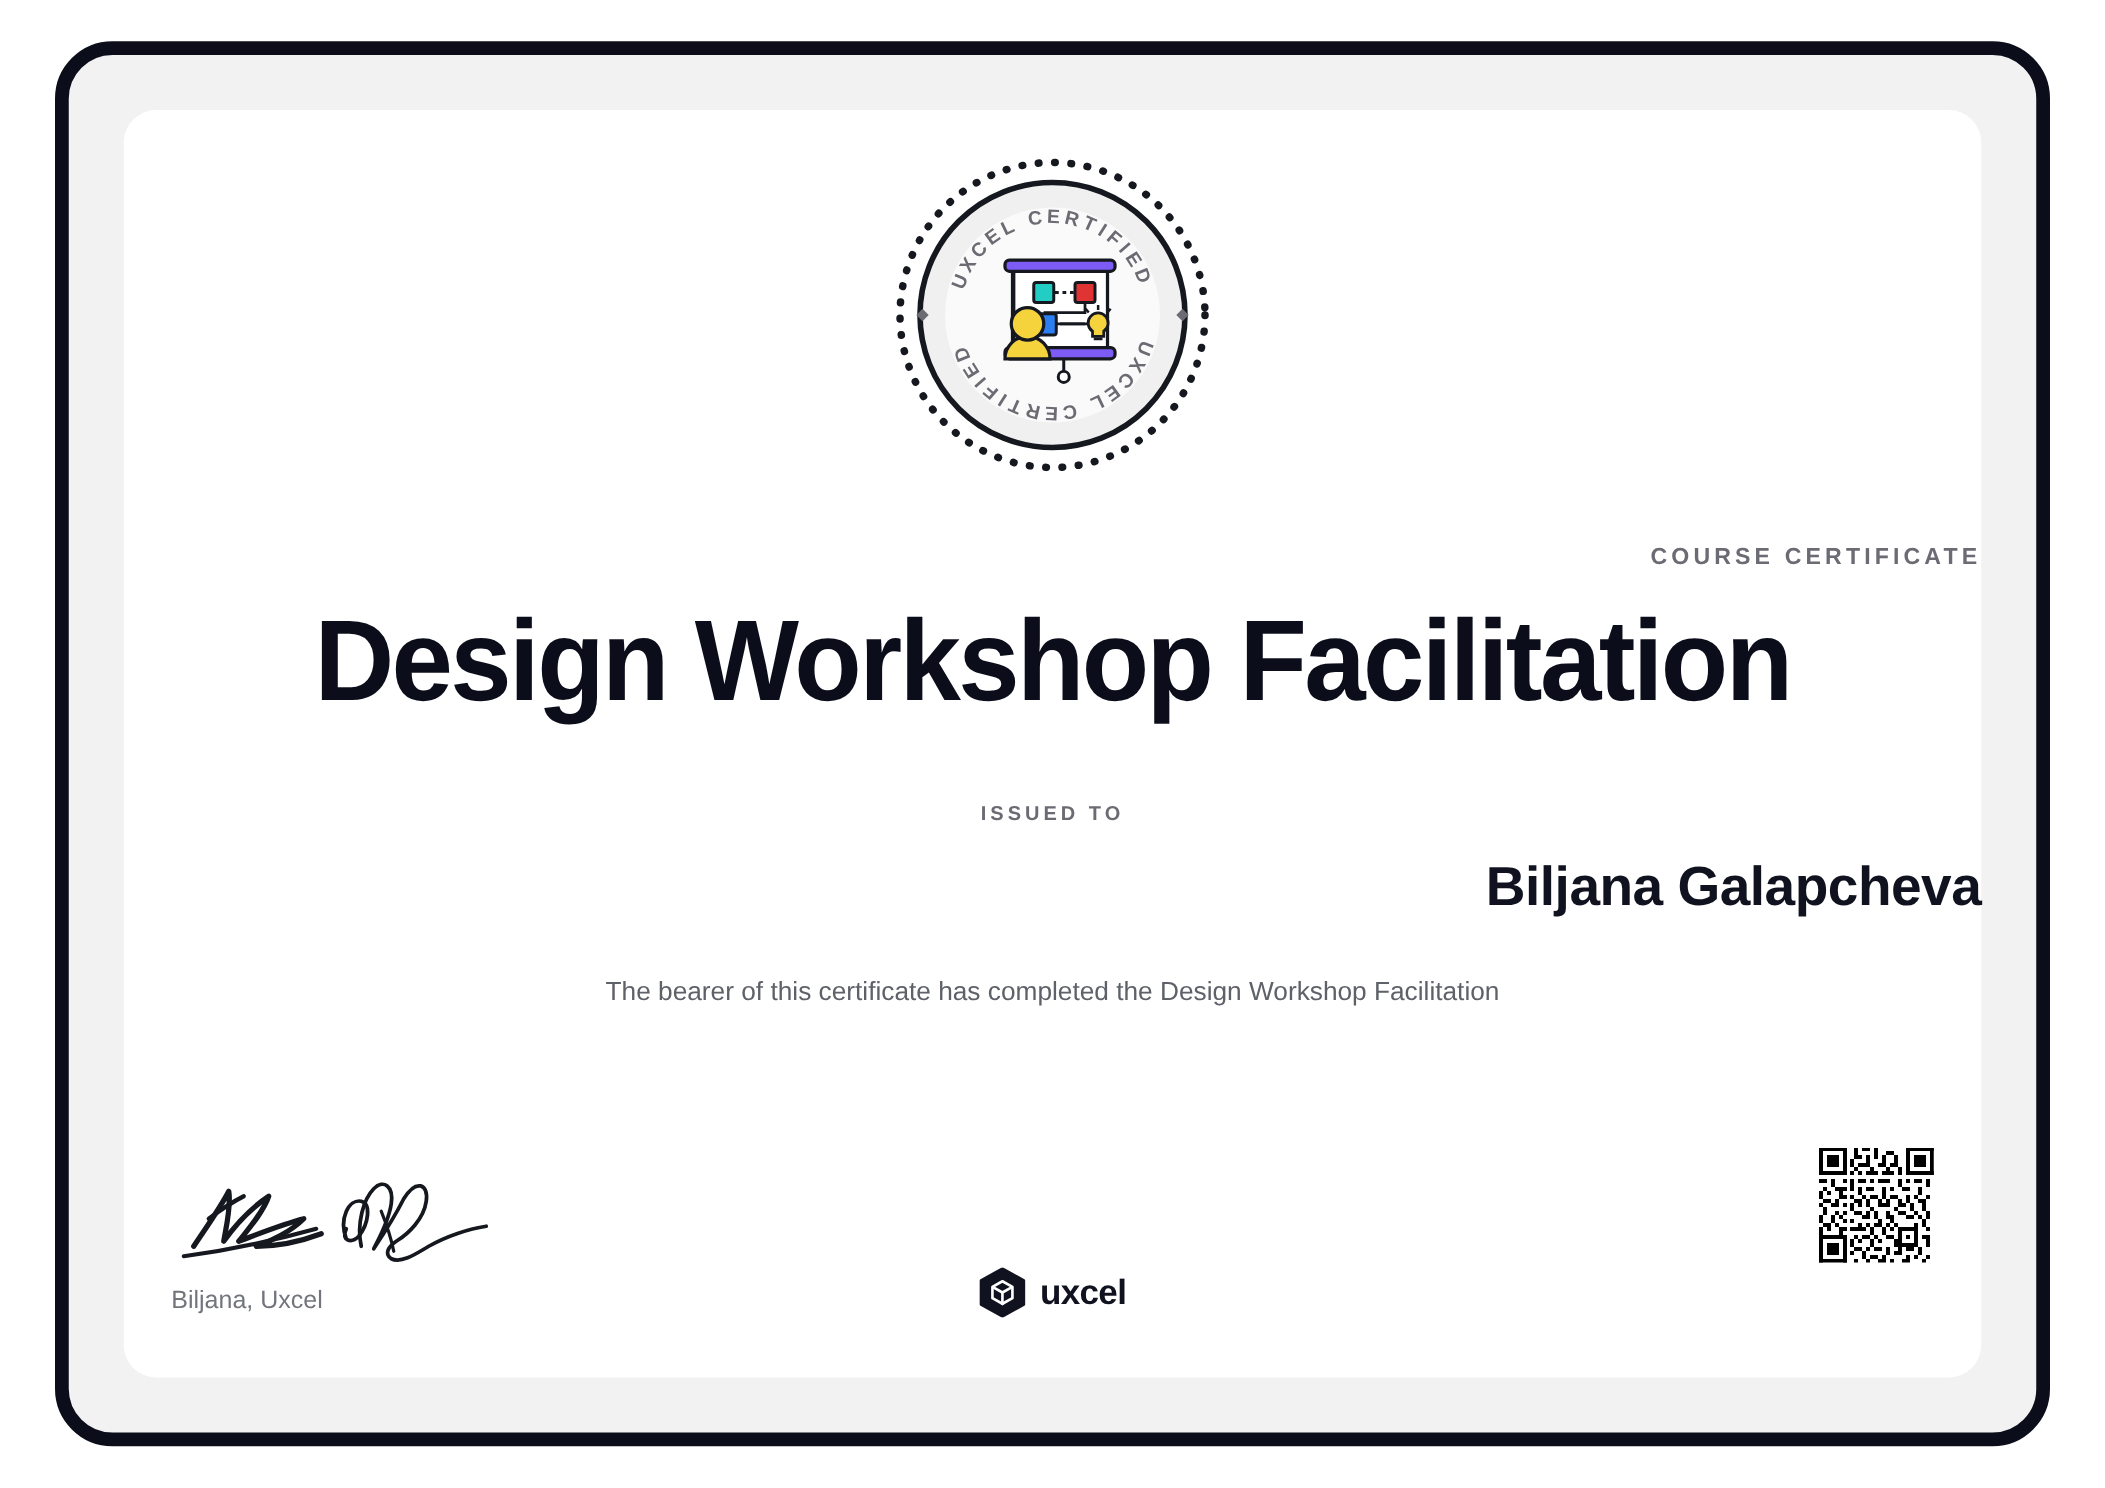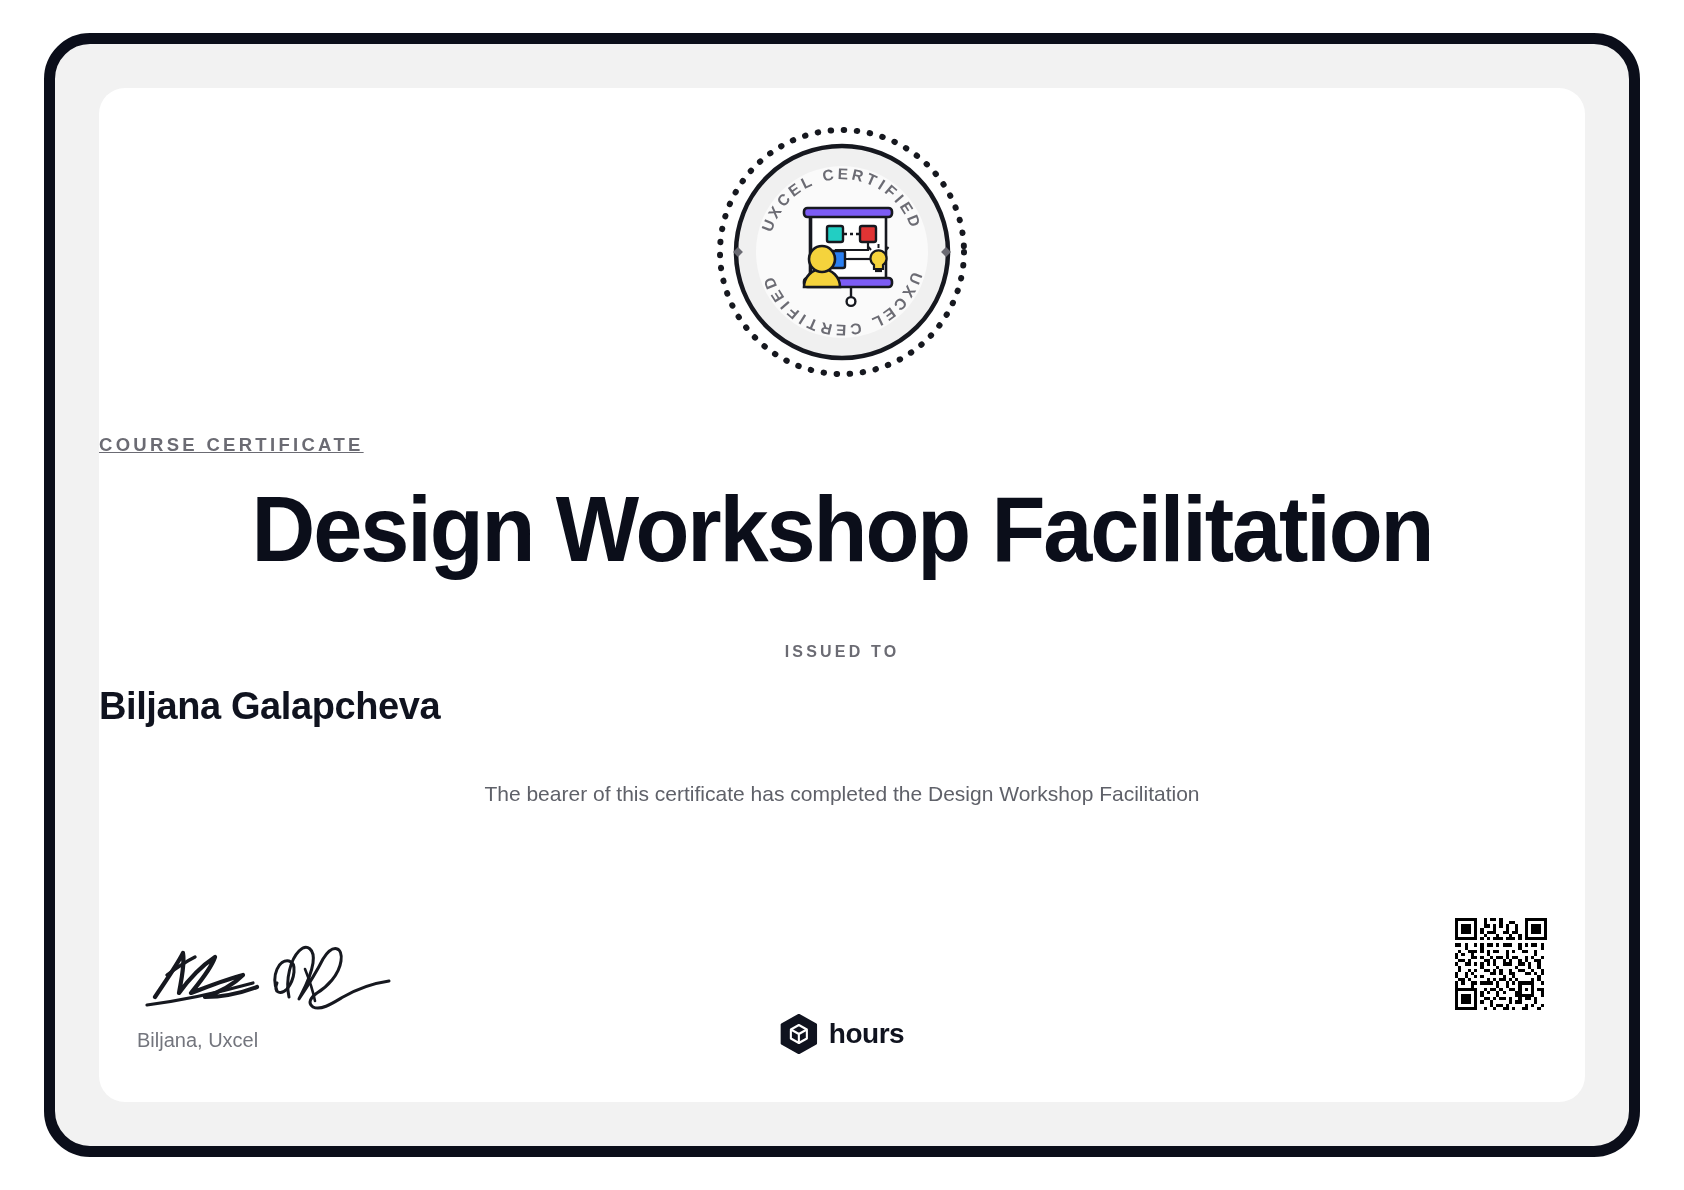--- a/index.html
+++ b/index.html
@@ -46,26 +46,25 @@
     width: 252px;
     height: 252px;
   }
   .badge svg { display: block; }
 
   
   .eyebrow {
     position: absolute;
     left: 0; right: 0;
     top: 346px;
-    text-align: left;
+    text-align: right;
     font-size: 18.5px;
     font-weight: 700;
     letter-spacing: 3.3px;
     color: #6b6b73;
-    text-decoration: underline;
   }
 
   
   .title {
     position: absolute;
     left: 0; right: 0;
     top: 392px;
     text-align: center;
     font-size: 92px;
     line-height: 1.07;
@@ -86,22 +85,22 @@
     font-weight: 600;
     letter-spacing: 3.2px;
     color: #6b6b73;
   }
 
   
   .recipient {
     position: absolute;
     left: 0; right: 0;
     top: 597px;
-    text-align: left;
-    font-size: 38px;
+    text-align: right;
+    font-size: 44px;
     font-weight: 700;
     letter-spacing: -0.4px;
     color: #10131f;
   }
 
   
   .body-copy {
     position: absolute;
     left: 50%;
     transform: translateX(-50%);
@@ -286,21 +285,21 @@
 
       <div class="logo-block">
         <svg class="logo-mark" width="38" height="40" viewBox="0 0 38 40">
           <path d="M19 1 L36 10.5 V29.5 L19 39 L2 29.5 V10.5 Z" fill="#10131f" stroke="#10131f" stroke-width="2.4" stroke-linejoin="round"></path>
           <g fill="none" stroke="#ffffff" stroke-width="2.1" stroke-linejoin="round" stroke-linecap="round">
             <path d="M19 11 L27 15.5 L19 20 L11 15.5 Z"></path>
             <path d="M11 16.5 V24.5 L19 29 V21"></path>
             <path d="M27 16.5 V24.5 L19 29"></path>
           </g>
         </svg>
-        <span class="logo-word">hours</span>
+        <span class="logo-word">uxcel</span>
       </div>
 
       <svg class="qr" viewBox="0 0 29 29" shape-rendering="crispEdges">
         <rect width="29" height="29" fill="#ffffff"></rect>
         <g fill="#000000">
 
           <rect x="0" y="0" width="7" height="1"></rect>
             <rect x="0" y="6" width="7" height="1"></rect>
           <rect x="0" y="0" width="1" height="7"></rect>
             <rect x="6" y="0" width="1" height="7"></rect>

